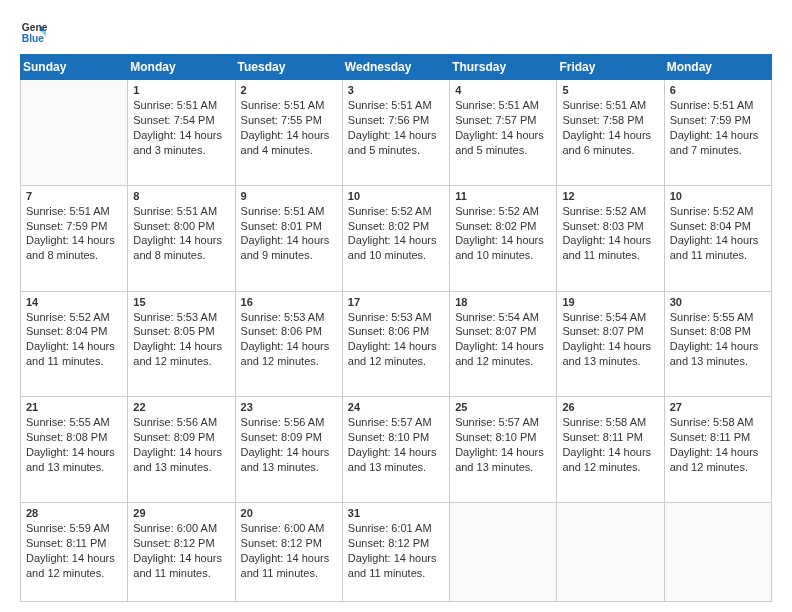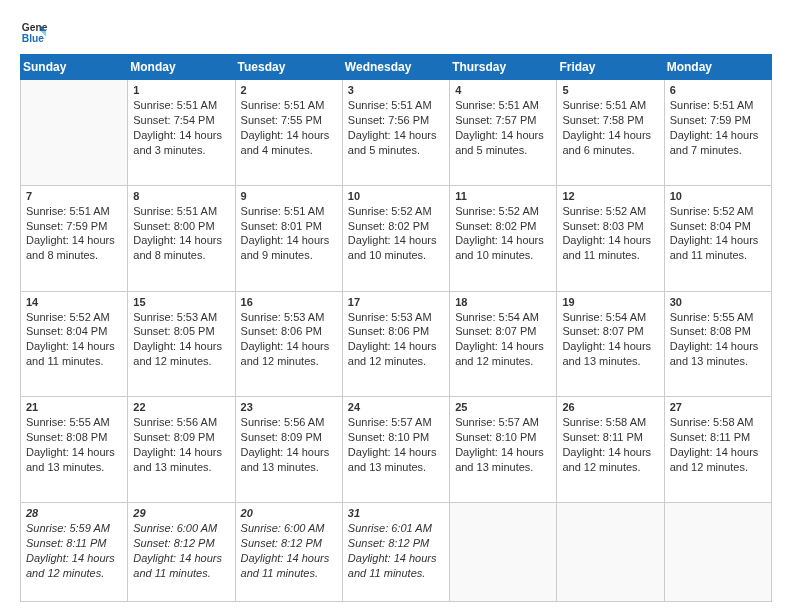--- a/index.html
+++ b/index.html
@@ -77,21 +77,20 @@
     .day-info {
       font-size: 11px;
       line-height: 1.35;
       color: #333;
     }
     .empty-cell {
       background: #f9f9f9;
     }
     tr:last-child td {
       height: 80px;
-      font-style: italic;
     }
   </style>
 </head>
 <body>
 
 <div class="page">
   <div class="header">
     <div class="logo">
       <svg class="logo-icon" viewBox="0 0 30 30">
         <text x="2" y="14" font-size="11" font-weight="bold" fill="#333">General</text>

